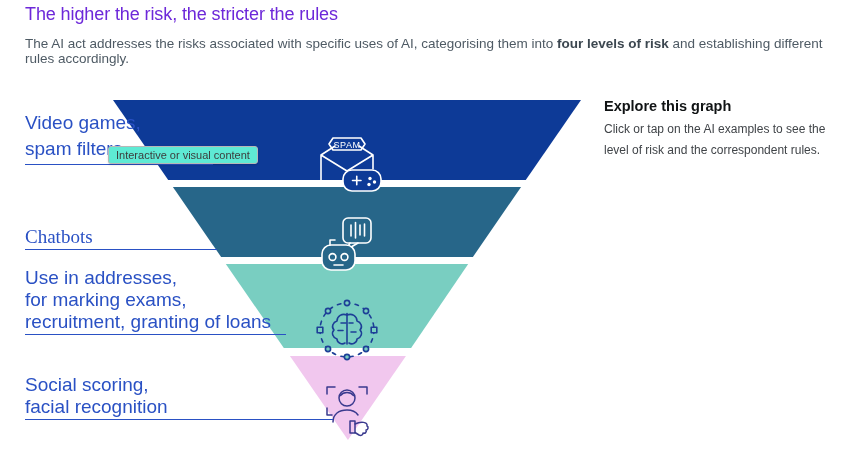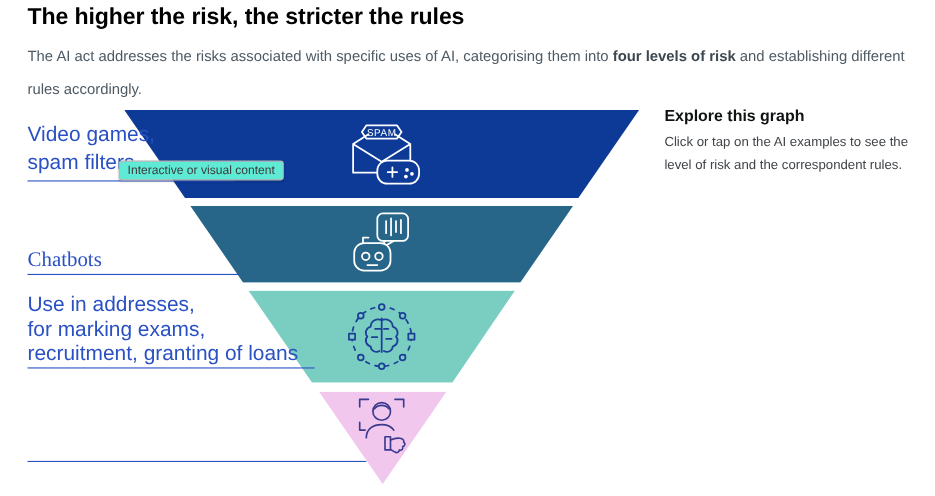--- a/index.html
+++ b/index.html
@@ -1,36 +1,36 @@
 <!DOCTYPE html>
 <html><head>
 <meta charset="utf-8">
 <style>
   * { margin:0; padding:0; box-sizing:border-box; }
   body { font-family:"Liberation Sans", sans-serif; background:#fff; }
   .stage { position:relative; width:850px; height:451px; background:#fff; overflow:hidden; }
 
   .page-title {
     position:absolute; left:25px; top:4px;
-    font-size:21px; font-weight:bold; color:#000000; letter-spacing:-0.1px;
+    font-size:18px; font-weight:normal; color:#6d28d9; letter-spacing:-0.1px;
   }
   .intro {
     position:absolute; left:25px; top:36px; width:800px;
-    font-size:13.5px; line-height:30px; color:#4e5a64;
+    font-size:13.5px; line-height:15px; color:#4e5a64;
   }
   .intro strong { color:#3c4750; }
 
   
   .seg { position:absolute; left:113px; width:468px; }
   .seg1 { top:100px; height:80px; clip-path:polygon(0% 0%, 100% 0%, 88.2% 100%, 11.8% 100%); }
   .seg2 { top:187px; height:70px; clip-path:polygon(12.8% 0%, 87.2% 0%, 76.9% 100%, 23.1% 100%); }
   .seg3 { top:264px; height:84px; clip-path:polygon(24.1% 0%, 75.9% 0%, 63.7% 100%, 36.5% 100%); }
   .seg4 { top:356px; height:84px; clip-path:polygon(37.8% 0%, 62.6% 0%, 50.2% 100%); }
 
-  .icon { position:absolute; pointer-events:none; }
+  .icon { position:absolute; pointer-events:none;margin-top:24px; }
   .icon svg { display:block; }
 
   
   .lvl-label {
     position:absolute; left:25px; color:#2a51c4; cursor:pointer;
     font-size:19px; line-height:26px;
   }
   .lvl-label.tight { line-height:22px; }
   .lvl-label.serif { font-family:"Liberation Serif", serif; }
   .lvl-underline { position:absolute; left:25px; height:0; border-top:1.4px solid #2a51c4; }
@@ -137,20 +137,24 @@
   </div>
   <div class="lvl-underline u2"></div>
 
   <div class="lvl-label label3 tight">
     <div>Use in addresses,</div>
     <div>for marking exams,</div>
     <div>recruitment, granting of loans</div>
   </div>
   <div class="lvl-underline u3"></div>
 
+  <div class="lvl-label label4 tight">
+    <div>Social scoring,</div>
+    <div>facial recognition</div>
+  </div>
   <div class="lvl-underline u4"></div>
 
   <div class="explore">
     <h3>Explore this graph</h3>
     <p>Click or tap on the AI examples to see the level of risk and the correspondent rules.</p>
   </div>
 
   <div class="tooltip">Interactive or visual content</div>
 
 </div>

